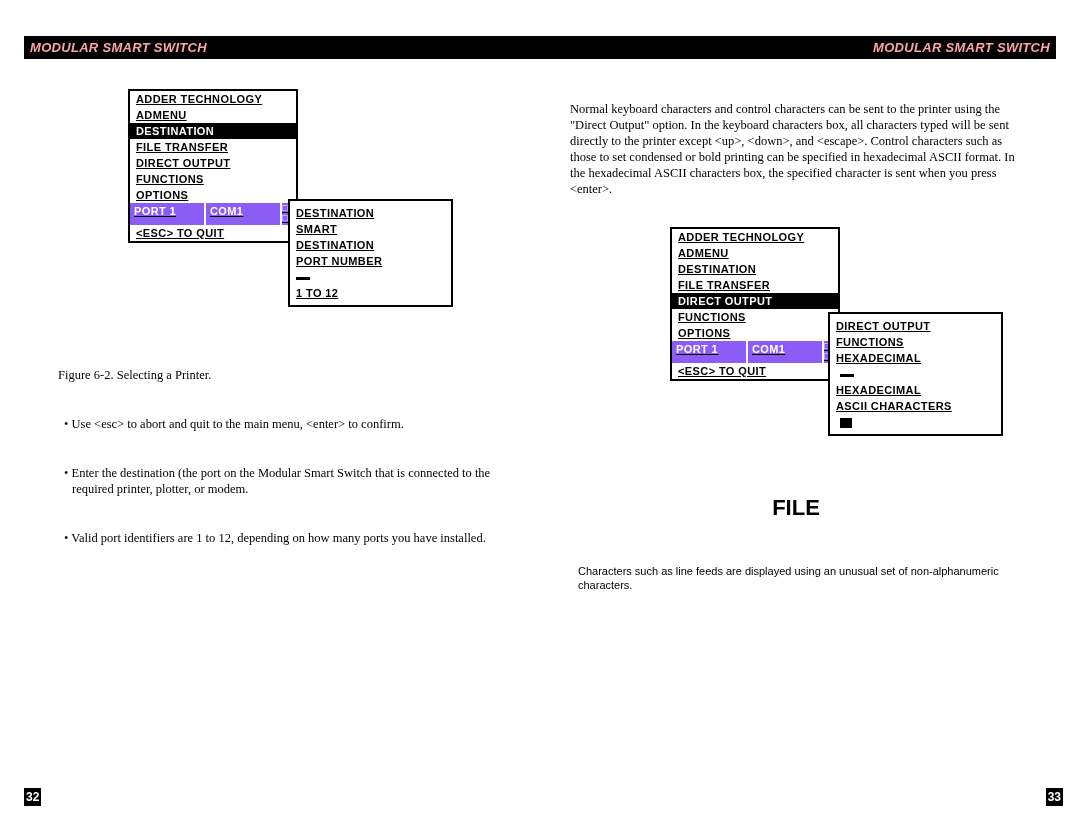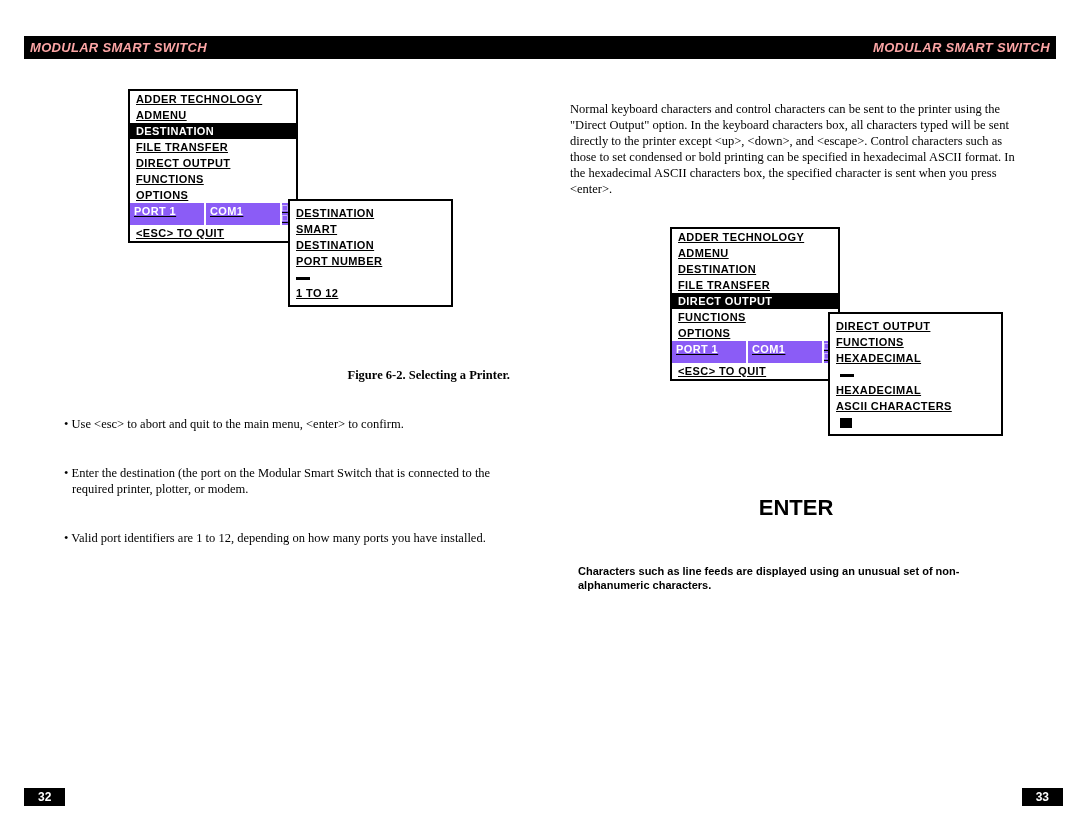--- a/index.html
+++ b/index.html
@@ -58,37 +58,37 @@
     font-size: 12.5px;
     line-height: 1.28;
     margin-bottom: 8px;
     padding-left: 14px;
     text-indent: -8px;
     margin-top: 33px;
   }
   .bullet::before { content: "• "; }
   .fig-cap {
     font-family: Georgia, 'Times New Roman', serif;
-    font-weight: bold;
+    font-weight: normal;
     font-size: 12.5px;
-    text-align: right;
+    text-align: left;
     margin: 14px 0 14px 0;
   }
   .note-head {
     font-family: Arial, Helvetica, sans-serif;
     font-weight: 800;
     font-size: 22px;
     letter-spacing: 0px;
     text-align: center;
     margin: 18px 0 2px 0;
   }
   .note-body {
     font-family: Arial, Helvetica, sans-serif;
     font-size: 11px;
-    font-weight: bold;
+    font-weight: normal;
     text-align: left;
     padding: 0 8px;
     line-height: 1.25;
     margin-top: 44px;
   }
 
   
   .diagram-wrap {
     position: relative;
     width: 100%;
@@ -147,21 +147,21 @@
 
   
   .footer-num {
     position: absolute;
     bottom: 28px;
     background: #000;
     color: #fff;
     font-family: Arial, Helvetica, sans-serif;
     font-weight: bold;
     font-size: 12px;
-    padding: 2px 14px;
+    padding: 2px 2px;
   }
   .page-left .footer-num { left: 24px; }
   .page-right .footer-num { right: 17px; }
 </style>
 </head>
 <body>
 
 <div class="page-container">
 
   <div class="page page-left">
@@ -234,19 +234,19 @@
           <div class="row">FUNCTIONS</div>
           <div class="row">HEXADECIMAL</div>
           <div class="row" style="text-align:left; padding-left:10px;"><span class="cursor"></span></div>
           <div class="row">HEXADECIMAL</div>
           <div class="row">ASCII CHARACTERS</div>
           <div class="row" style="text-align:left; padding-left:10px;"><span class="cursor-blk"></span></div>
         </div>
       </div>
 
 
-      <div class="note-head">ENTER</div>
+      <div class="note-head">FILE</div>
       <div class="note-body">Characters such as line feeds are displayed using an unusual set of non-alphanumeric characters.</div>
     </div>
 
     <div class="footer-num">33</div>
   </div>
 </div>
 
 </body></html>

